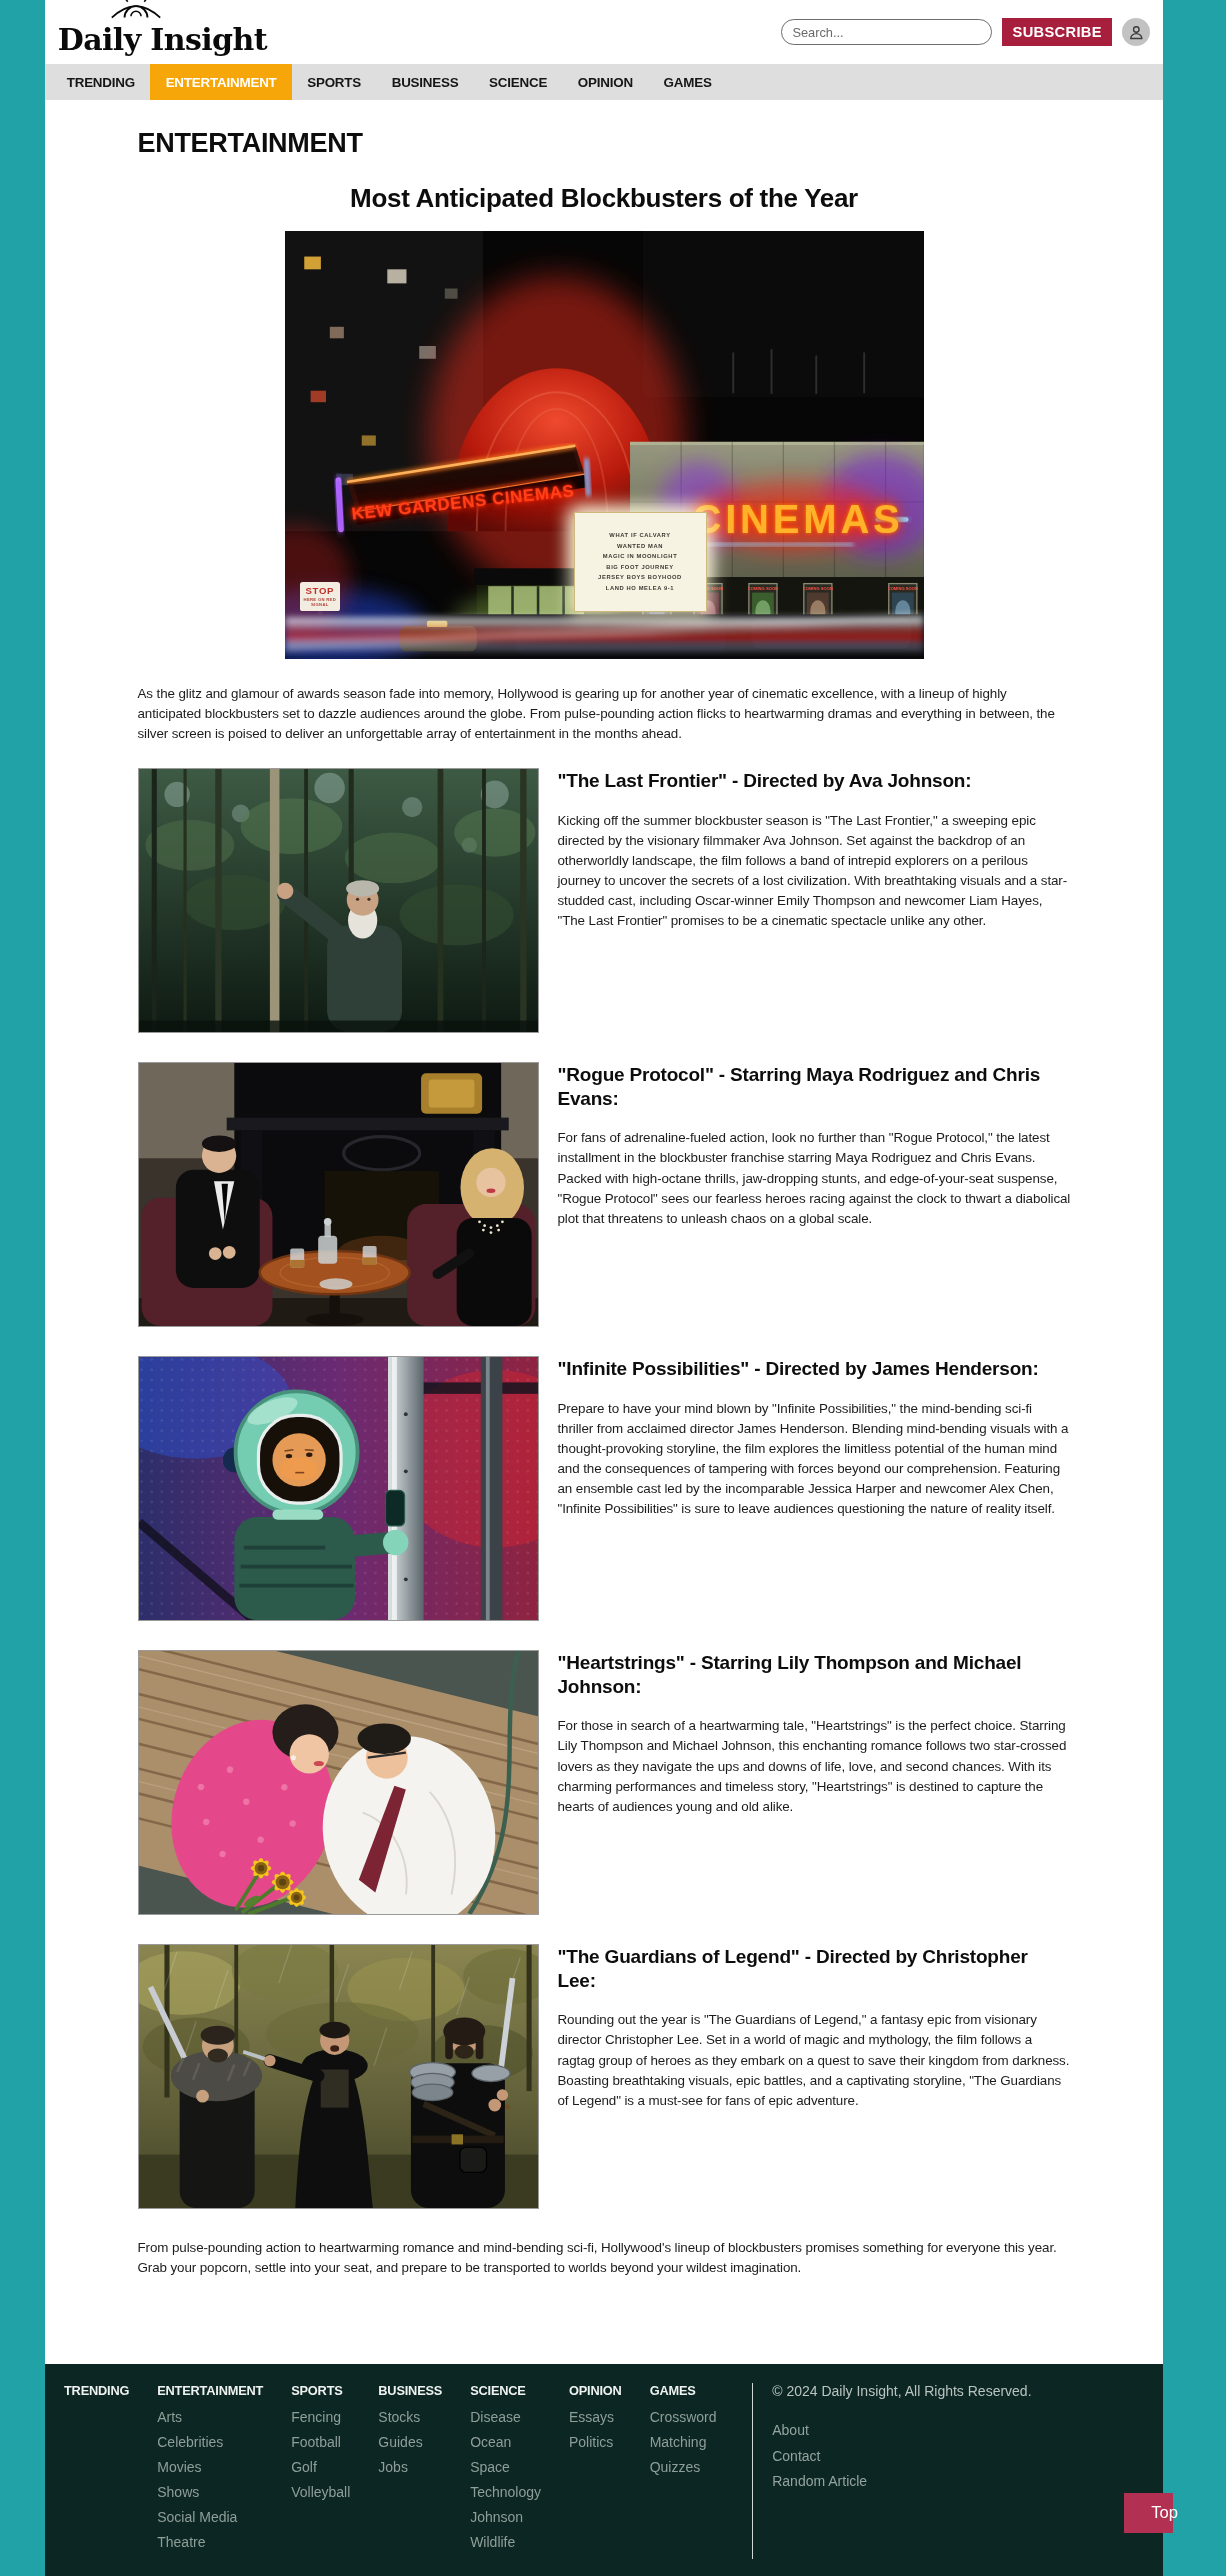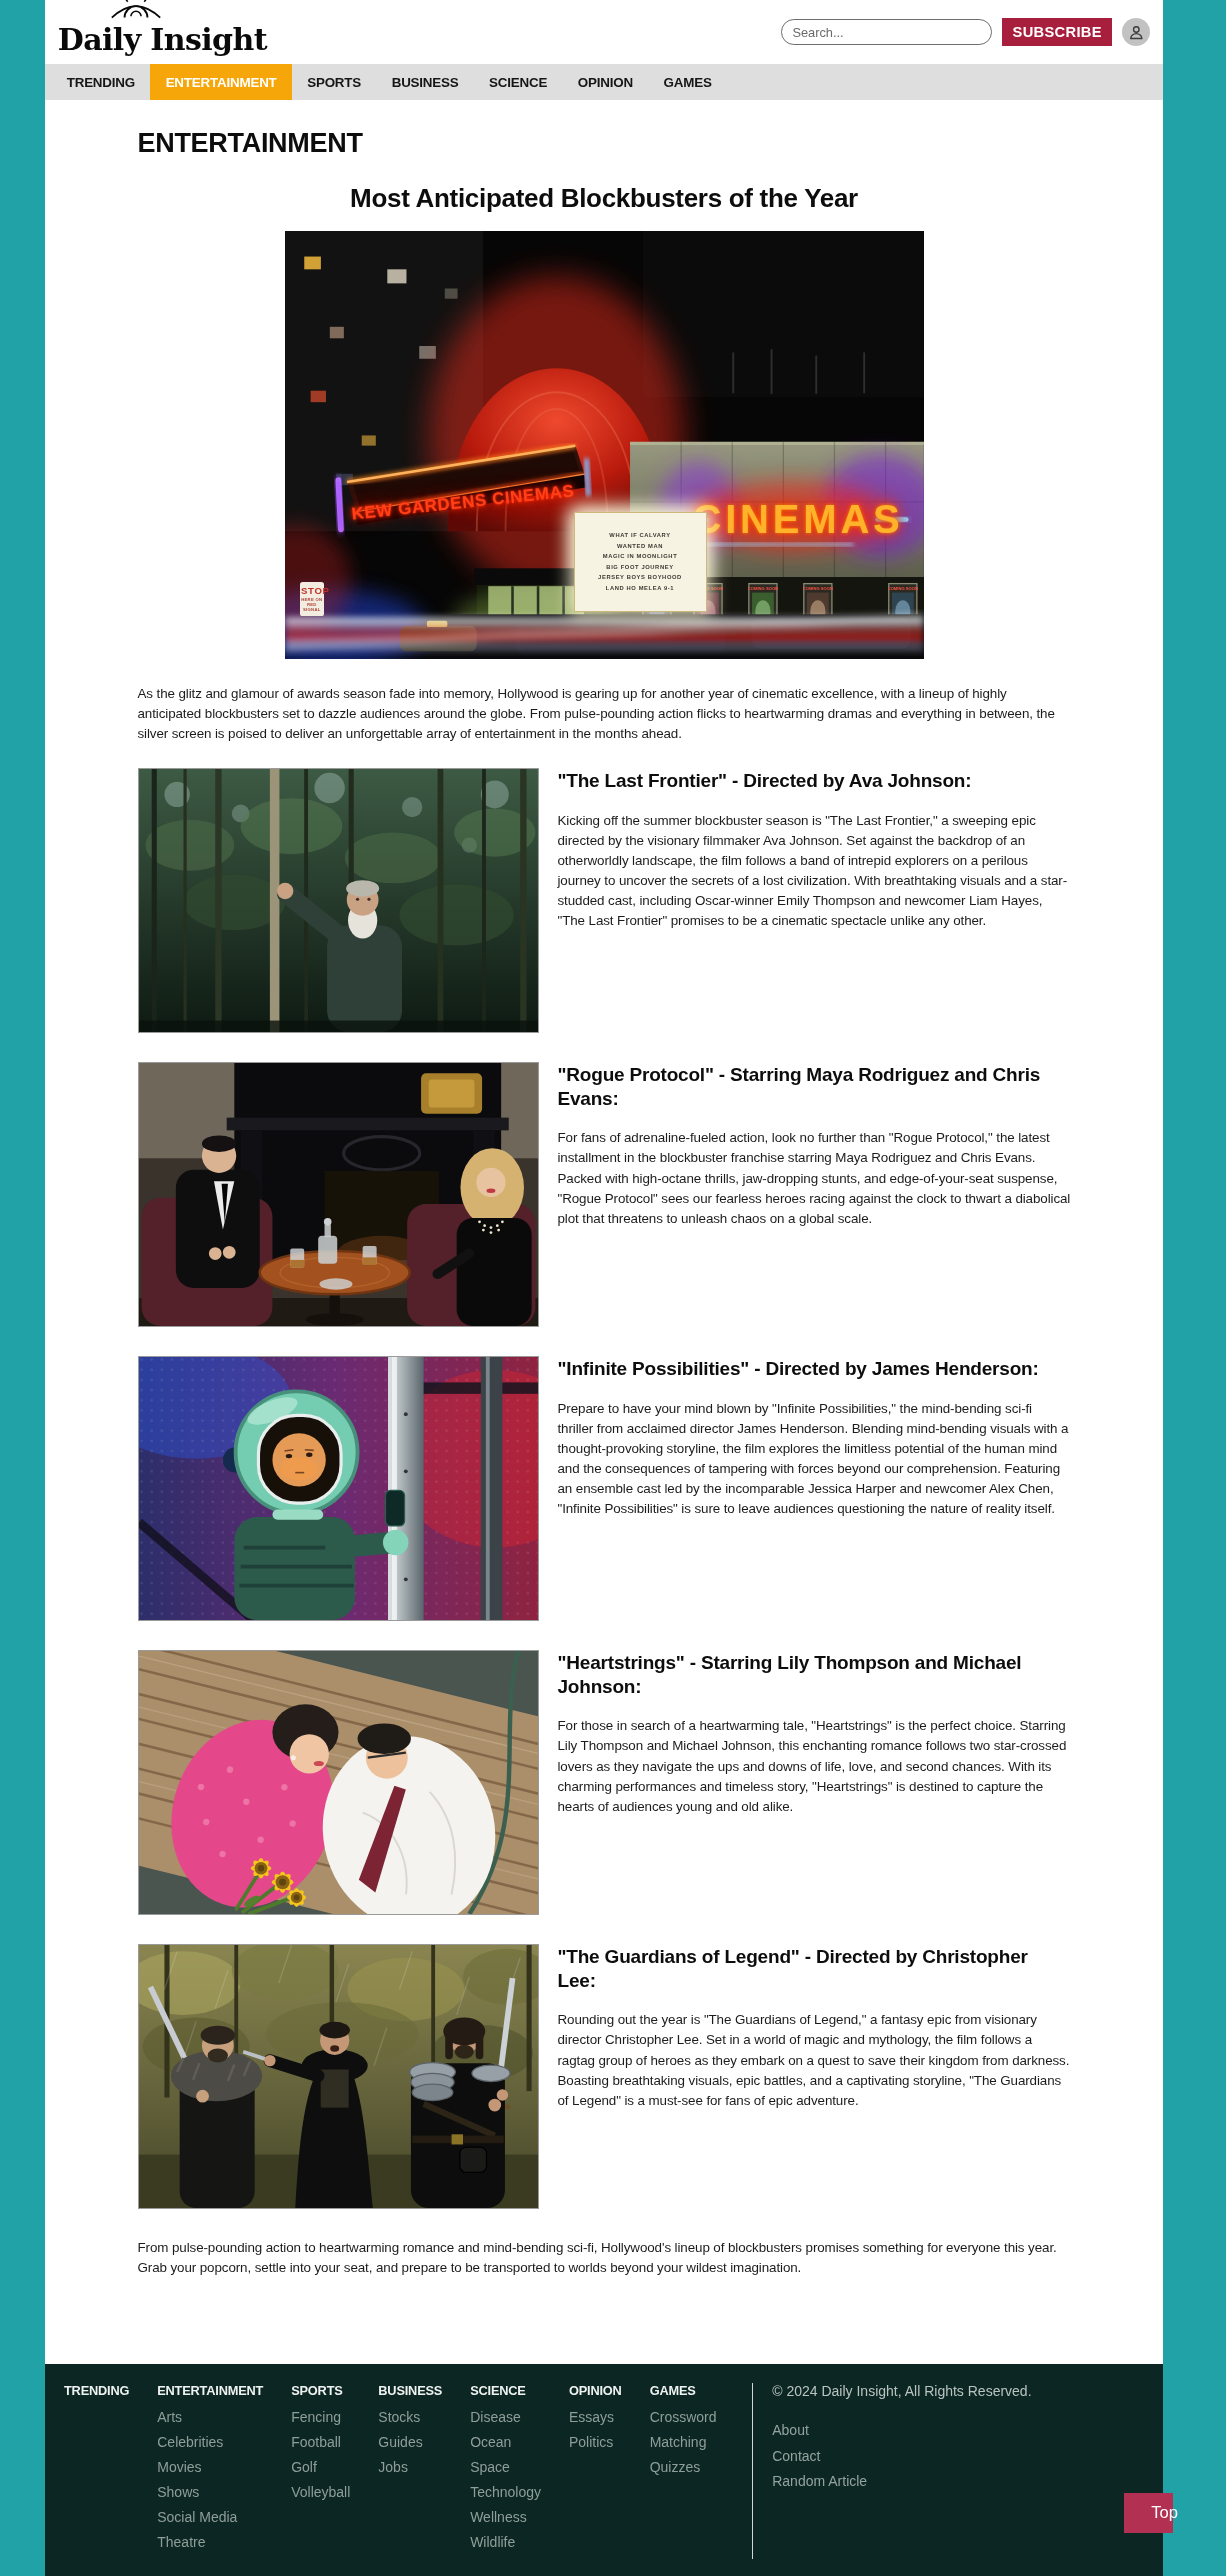--- a/index.html
+++ b/index.html
@@ -30,21 +30,21 @@
   .byline .lbl { font-weight:bold; color:#4a4a4a; }
   .byline .val { color:#8a8a8a; }
 
   
   .hero { position:relative; width:639px; height:428px; margin:0 auto 25.6px; background:#060606; overflow:hidden; }
   .hero svg.base { position:absolute; inset:0; }
   .hero .mq { position:absolute; left:66px; top:262px; width:222px; text-align:center; transform:rotate(-6deg); font-weight:bold; font-size:17px; letter-spacing:0.6px; color:#ff4018; white-space:nowrap; text-shadow:0 0 2.6px #ff2000, 0 0 7.7px #ff3000, 0 0 16.6px #b81000; }
   .hero .cin { position:absolute; left:408px; top:266px; width:207px; text-align:left; font-weight:bold; font-size:40px; letter-spacing:3.8px; color:#ffb22a; text-shadow:0 0 3.8px #ff7a00, 0 0 10.2px #ff3a00, 0 0 20.4px #e82800; }
   .hero .board { position:absolute; left:289px; top:281px; width:133px; height:100px; background:#f7f3e3; border:1.9px solid #cdb87e; box-shadow:0 0 16.6px 3.8px rgba(255,248,214,.85); display:flex; flex-direction:column; justify-content:center; gap:4.5px; text-align:center; }
   .hero .board div { font-size:5.8px; font-weight:bold; letter-spacing:0.6px; color:#3c3830; }
-  .hero .stop { position:absolute; left:15.3px; top:351px; width:24px; background:#f2ede0; border-radius:2.6px; padding:3.2px 1.3px 3.8px; text-align:center; }
+  .hero .stop { position:absolute; left:15.3px; top:351px; width:40px; background:#f2ede0; border-radius:2.6px; padding:3.2px 1.3px 3.8px; text-align:center; }
   .hero .stop .st { font-size:9.6px; font-weight:800; color:#c03028; letter-spacing:0.6px; }
   .hero .stop .ss { font-size:4.2px; font-weight:bold; color:#b04038; letter-spacing:0.3px; margin-top:1.3px; }
 
   .para { font-size:13.4px; line-height:1.5; color:#1c1c1c; letter-spacing:-0.1px; }
   .intro { margin-bottom:23px; }
 
   .section { display:flex; gap:19px; margin-bottom:29px; align-items:flex-start; }
   .ph { width:401px; height:265px; flex:none; border:0.6px solid #9a9a9a; display:block; }
   .sec-txt { flex:1; }
   .sec-txt h2 { font-size:19px; font-weight:bold; letter-spacing:-0.2px; color:#0d0d0d; margin:1.3px 0 18px; line-height:1.25; }
@@ -601,21 +601,21 @@
         <a href="#">Stocks</a>
         <a href="#">Guides</a>
         <a href="#">Jobs</a>
       </div>
       <div class="fcol">
         <div class="ft">SCIENCE</div>
         <a href="#">Disease</a>
         <a href="#">Ocean</a>
         <a href="#">Space</a>
         <a href="#">Technology</a>
-        <a href="#">Wellness</a>
+        <a href="#">Johnson</a>
         <a href="#">Wildlife</a>
       </div>
       <div class="fcol">
         <div class="ft">OPINION</div>
         <a href="#">Essays</a>
         <a href="#">Politics</a>
       </div>
       <div class="fcol">
         <div class="ft">GAMES</div>
         <a href="#">Crossword</a>

